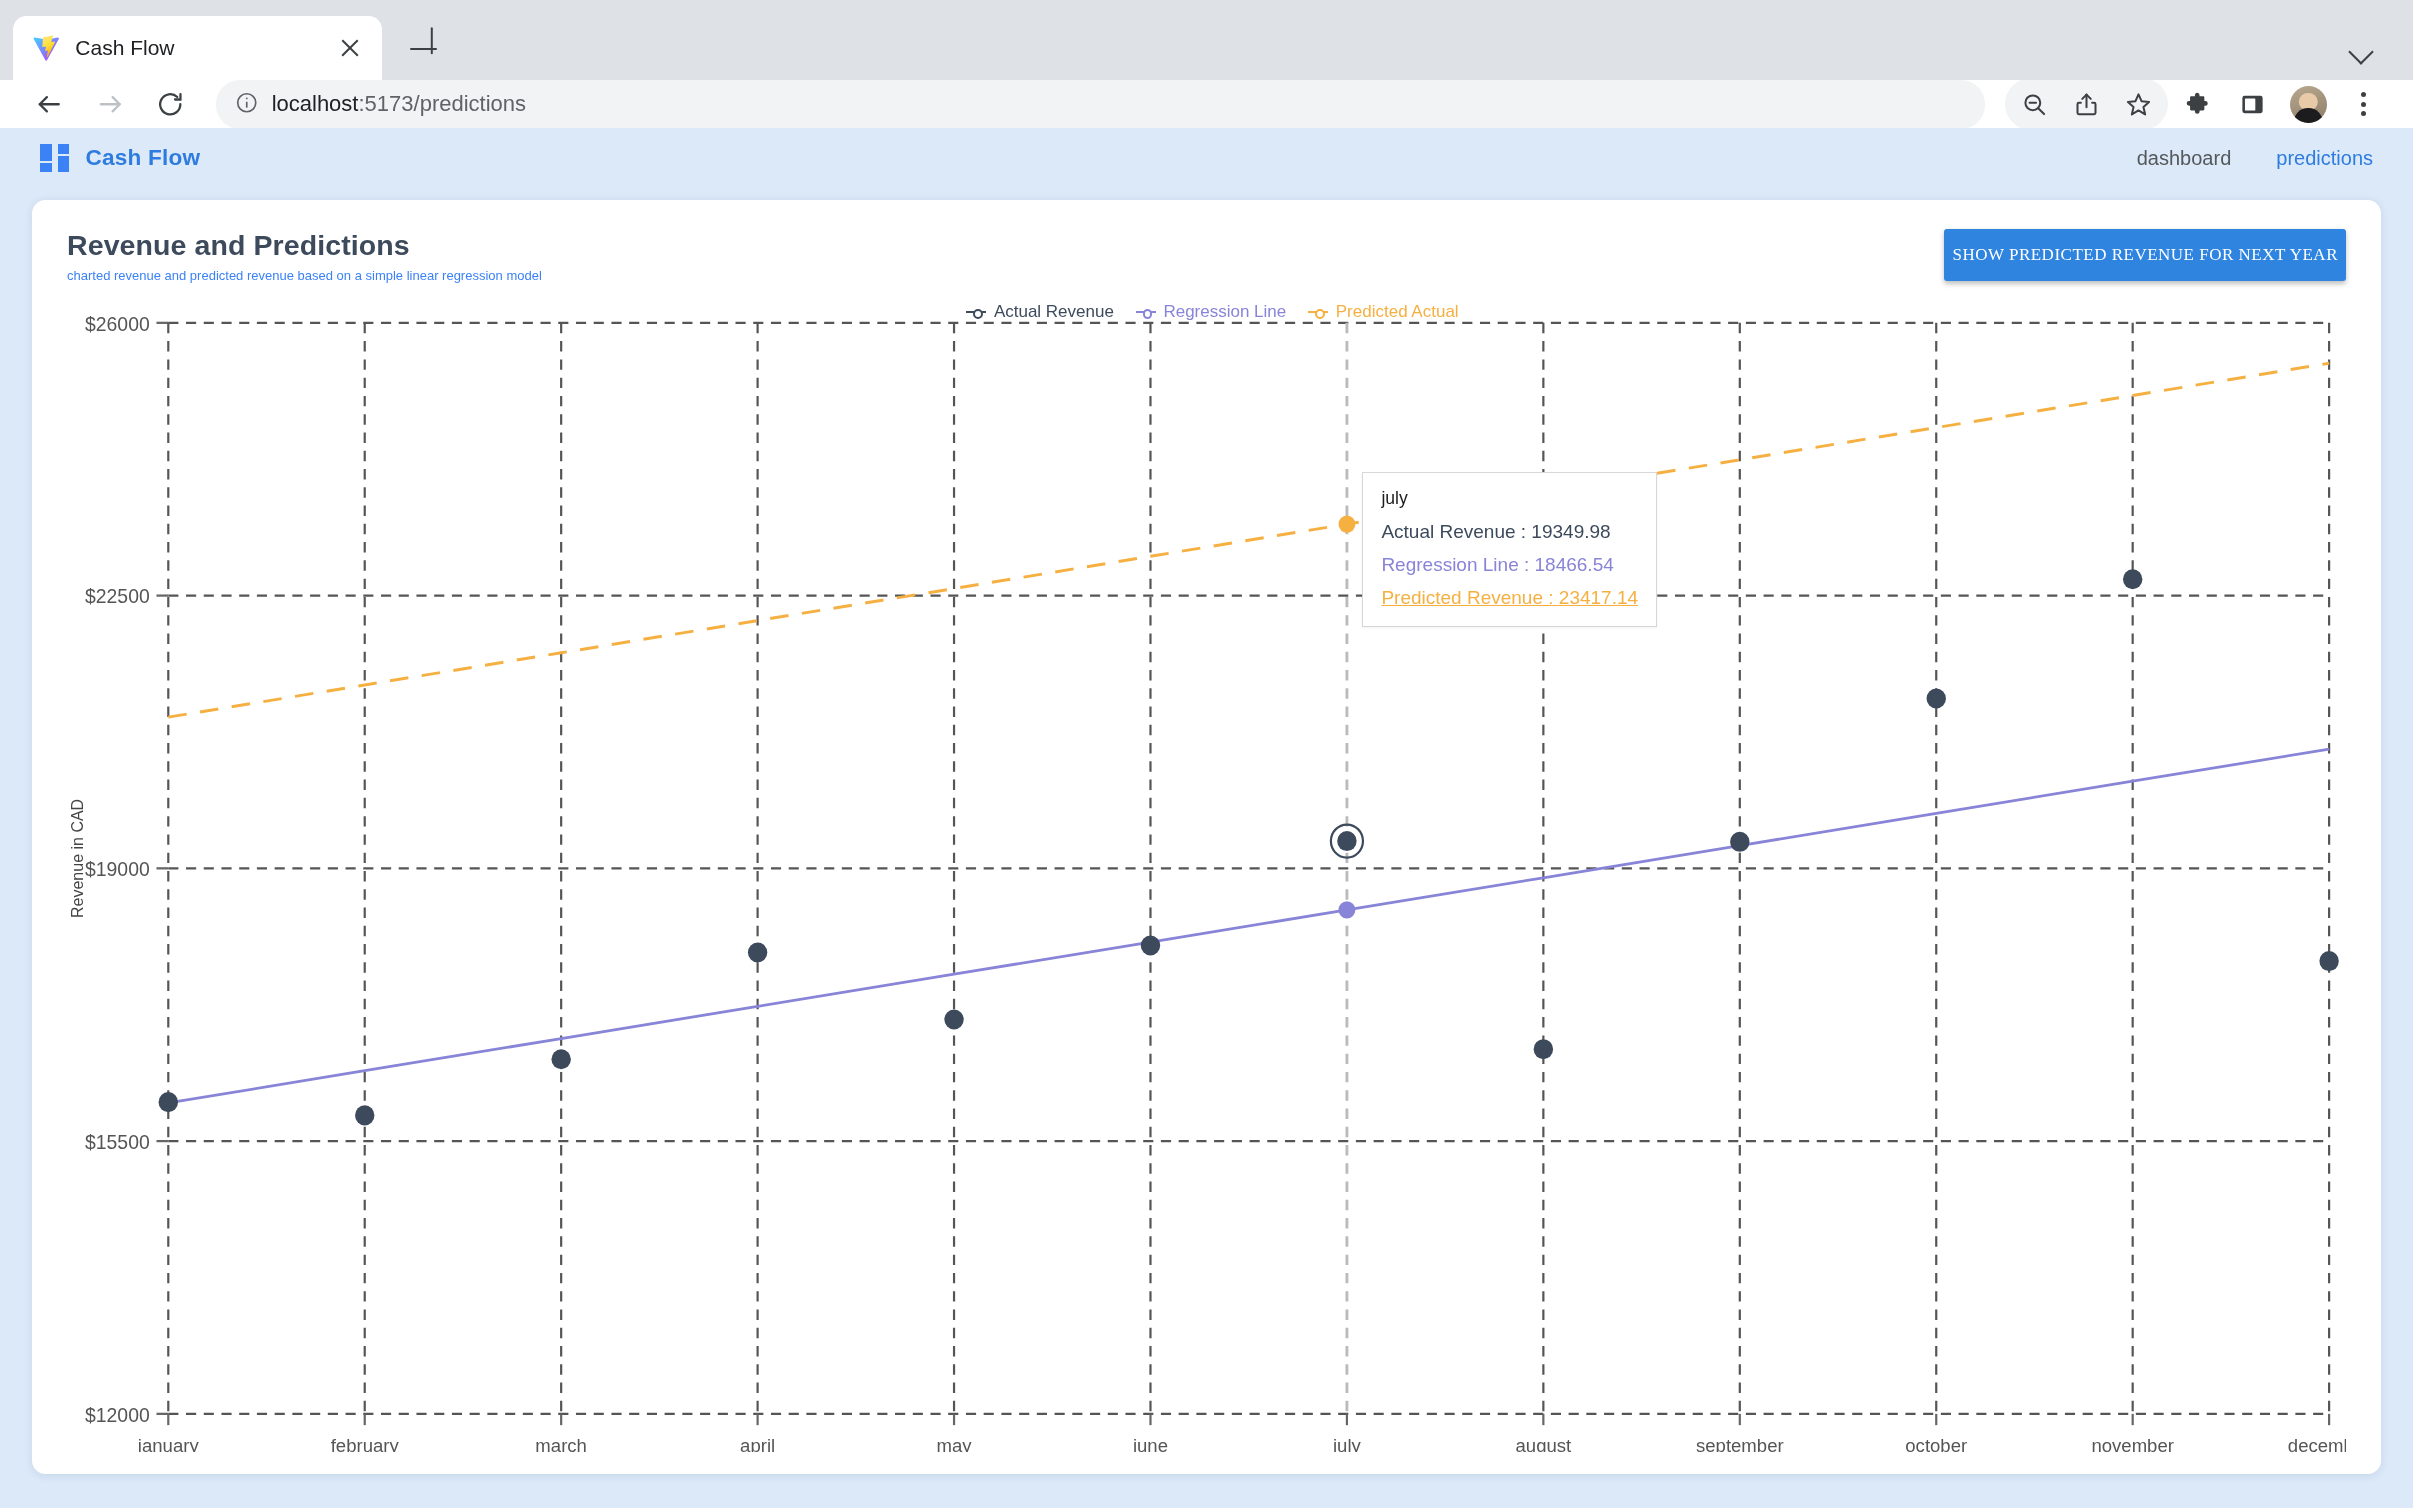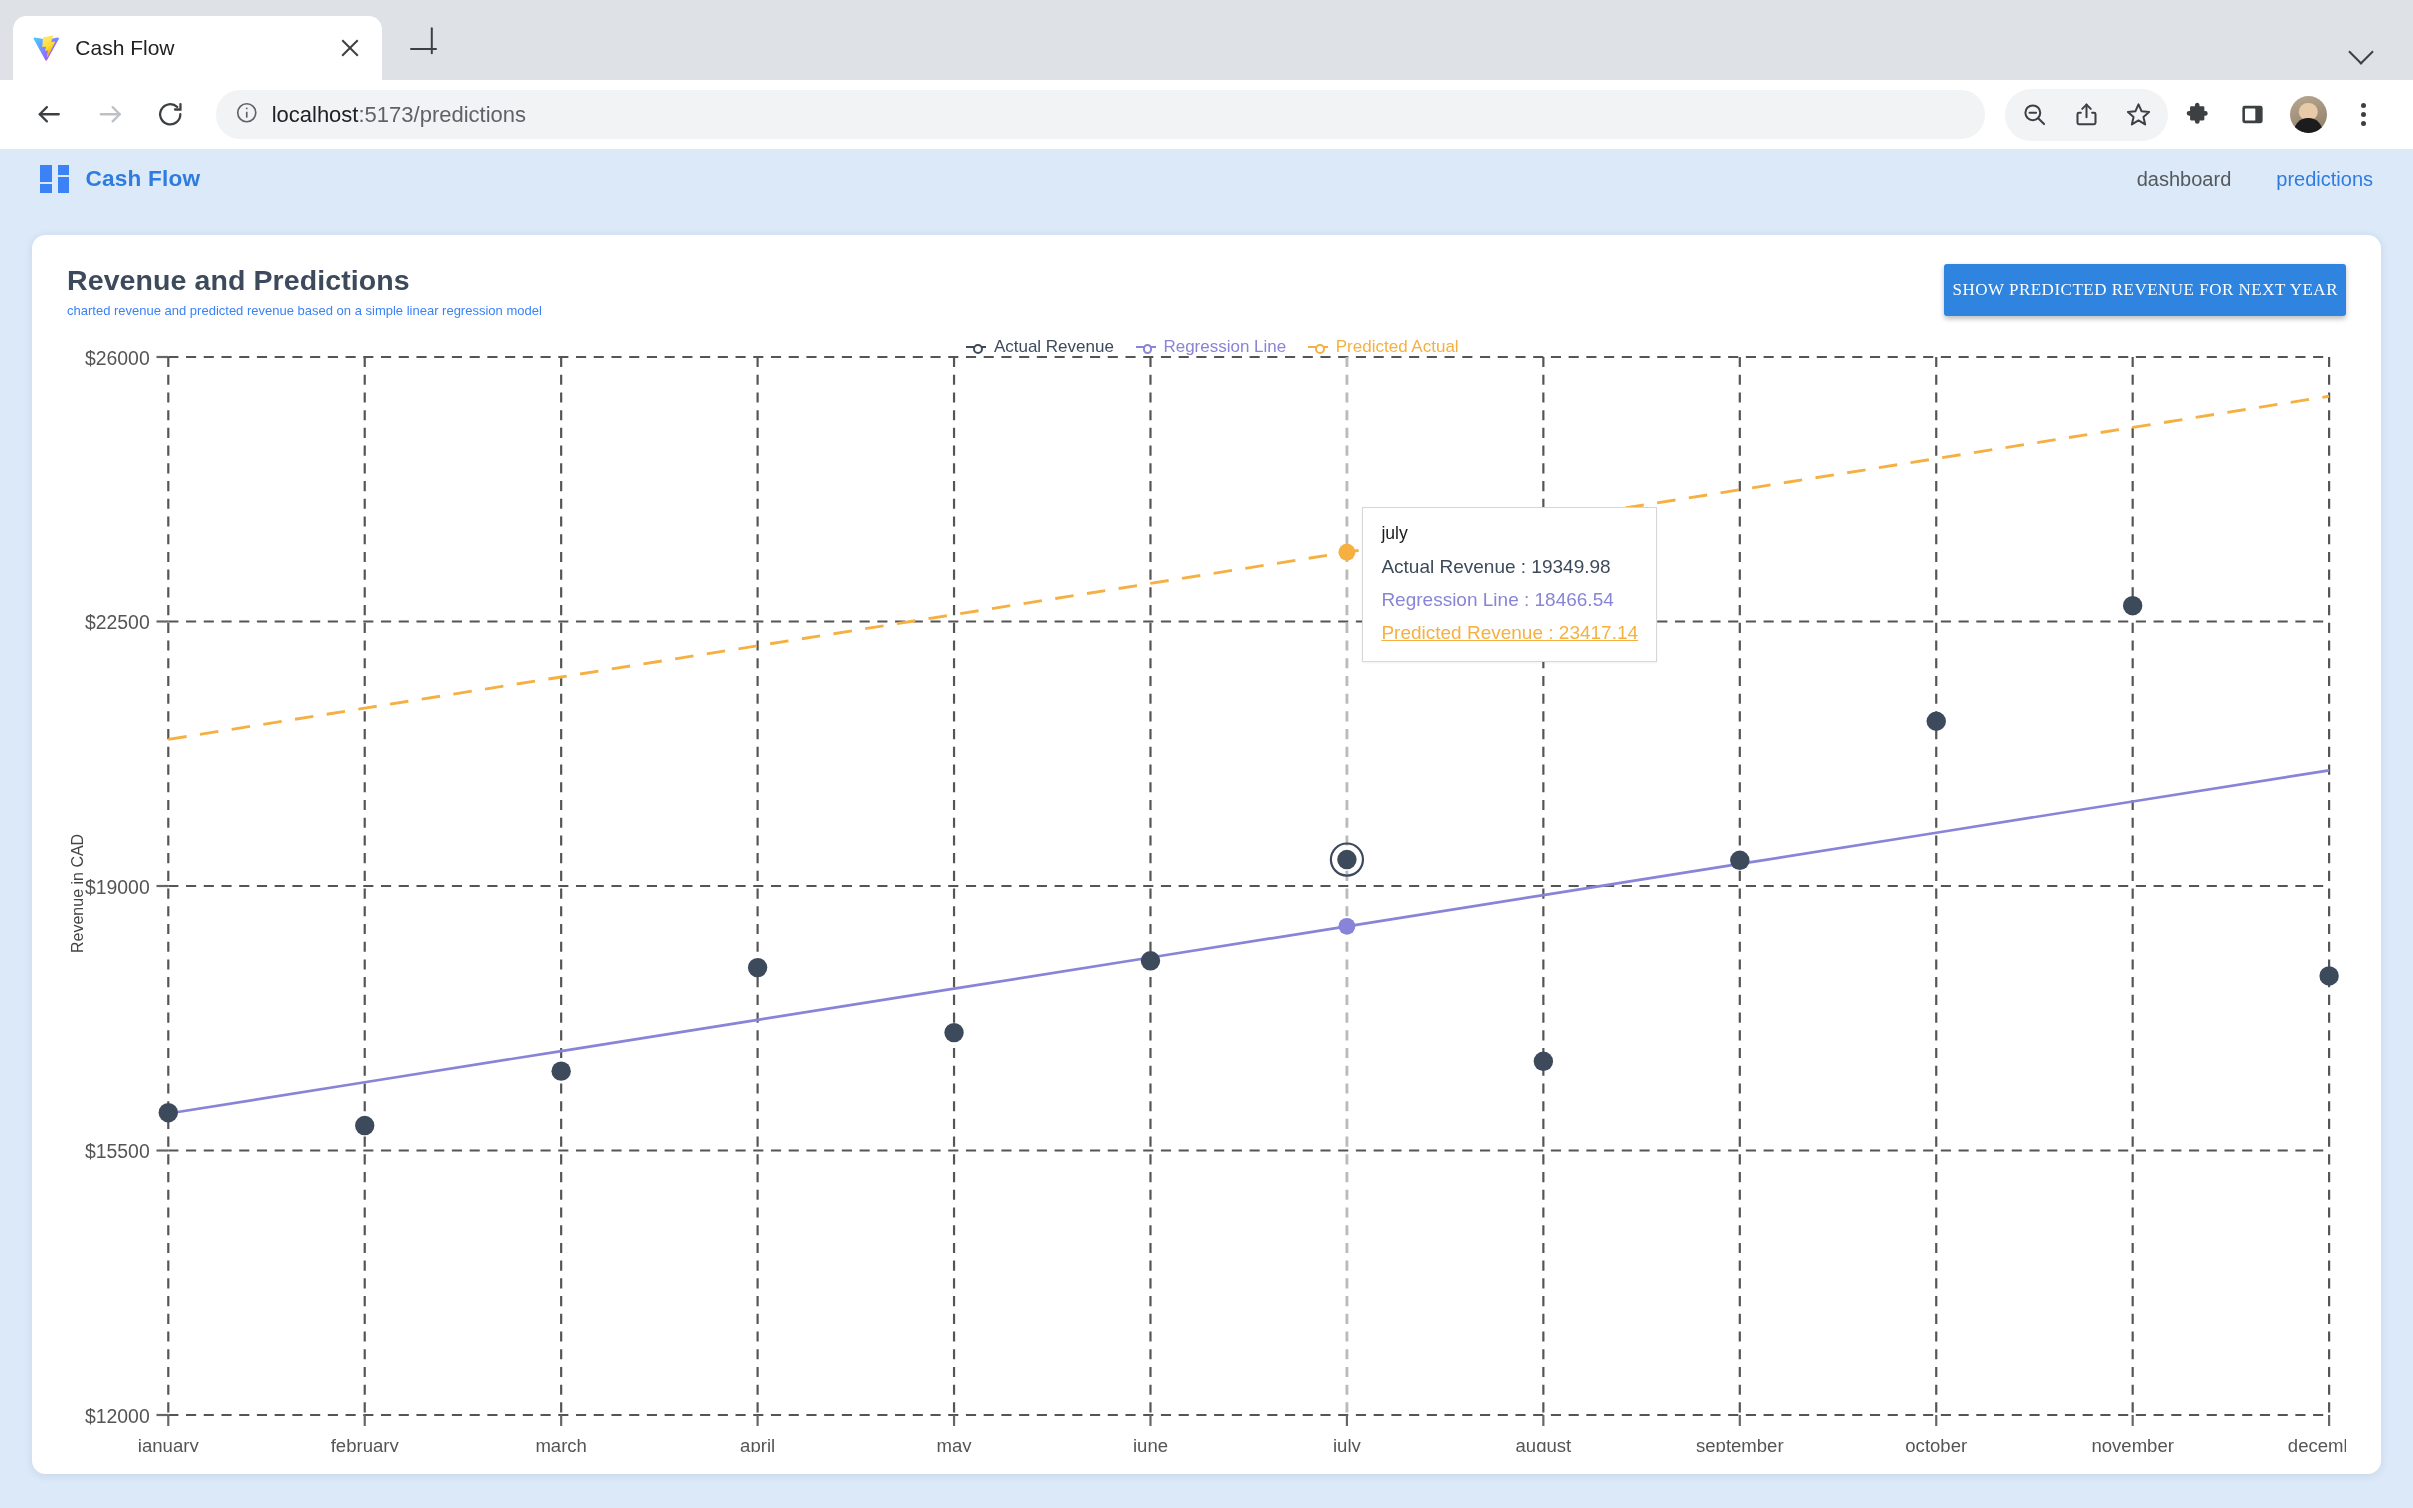--- a/index.html
+++ b/index.html
@@ -42,21 +42,21 @@
   .chev-down {
     position: absolute; right: 39px; bottom: 18.4px; width: 25px; height: 25px; cursor: pointer;
   }
   .chev-down::after {
     content: ""; position: absolute; left: 3.4px; top: 6.7px; width: 16px; height: 16px;
     border-right: 2.2px solid #3c4043; border-bottom: 2.2px solid #3c4043;
     transform: rotate(45deg);
   }
 
   .toolbar {
-    height: 69px; background: #fff; display: flex; align-items: center;
+    height: 48px; background: #fff; display: flex; align-items: center;
     padding: 0 23.5px; gap: 8.4px;
   }
   .nav-btn { width: 52px; height: 52px; display: flex; align-items: center; justify-content: center; border-radius: 50%; cursor: pointer; }
   .omnibox {
     flex: 1; height: 49px; background: #f1f3f4; border-radius: 24px;
     display: flex; align-items: center; padding: 0 18.4px; gap: 13.4px; margin: 0 11.7px;
     cursor: text;
   }
   .omni-url { font-size: 22px; color: #202124; }
   .omni-url .dim { color: #5f6368; }
@@ -94,21 +94,21 @@
   .logo .a { left: 0; top: 0; width: 11.7px; height: 17px; }
   .logo .b { right: 0; top: 0; width: 11px; height: 10px; }
   .logo .c { left: 0; bottom: 0; width: 11.7px; height: 9.2px; }
   .logo .d { right: 0; bottom: 0; width: 11px; height: 16px; }
   .brand-name { font-size: 22.6px; font-weight: 700; color: #2f7ce0; letter-spacing: 0.2px; }
   .navlinks { margin-left: auto; display: flex; align-items: flex-start; gap: 45px; }
   .navlink { font-size: 20px; color: #55585c; cursor: pointer; }
   .navlink.active { color: #2f7ce0; }
 
   .card {
-    margin: 26px 32px 34px 32px; background: #fff; border-radius: 13.4px;
+    margin: 12px 32px 34px 32px; background: #fff; border-radius: 13.4px;
     box-shadow: 0 1.7px 8.4px rgba(30,60,110,.10);
     flex: 1; display: flex; flex-direction: column; padding: 28.5px 35px 22px 35px;
     position: relative; overflow: hidden;
   }
   .card-head { display: flex; align-items: flex-start; }
   .card-title { font-size: 28.5px; font-weight: 700; color: #3d4a5c; letter-spacing: 0.1px; }
   .card-sub { font-size: 13px; color: #3b82f6; margin-top: 6.7px; }
   .show-btn {
     margin-left: auto; background: #2f84e0; color: #fff; border: none; cursor: pointer;
     font-size: 17px; letter-spacing: 0.5px; padding: 16px 8px; border-radius: 3px;

